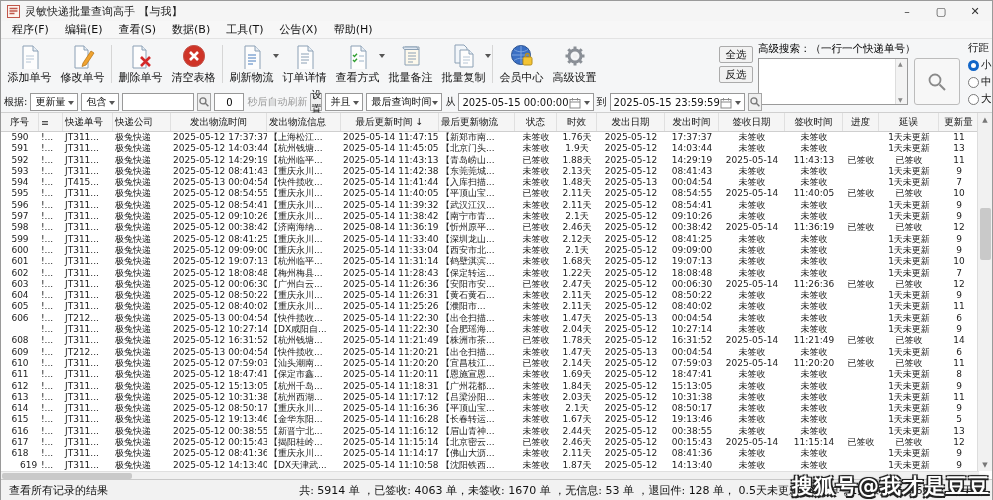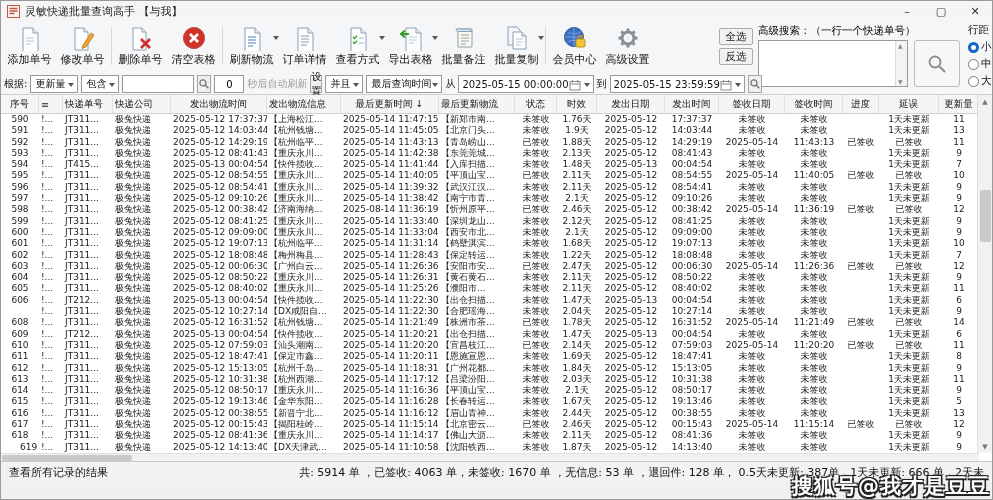--- a/index.html
+++ b/index.html
@@ -90,20 +90,29 @@
         <rect x="0.5" y="0.5" width="12" height="12" fill="#fdf3ee" stroke="#c0564a"></rect>
         <path d="M2.5 3.5h8M2.5 6h8M2.5 8.5h5" stroke="#c0564a" stroke-width="1.4" fill="none"></path>
       </svg>
     <span>灵敏快递批量查询高手 【与我】</span>
     <span class="spacer"></span>
     <div class="wbtn">–</div>
     <div class="wbtn">▢</div>
     <div class="wbtn">✕</div>
   </div>
 
+  <div class="menubar">
+    <span class="menuitem">程序(F)</span>
+    <span class="menuitem">编辑(E)</span>
+    <span class="menuitem">查看(S)</span>
+    <span class="menuitem">数据(B)</span>
+    <span class="menuitem">工具(T)</span>
+    <span class="menuitem">公告(X)</span>
+    <span class="menuitem">帮助(H)</span>
+  </div>
 
   <div class="topzone">
     <div class="toolbar">
 
       <div class="tbtn">
         <svg viewBox="0 0 26 26">
             <path d="M6 3h10l5 5v19H6z" fill="#fdfdfd" stroke="#8ba0b5"></path>
             <path d="M16 3v5h5" fill="#e8eef5" stroke="#8ba0b5"></path>
             <path d="M9 13h8M9 16h8M9 19h5" stroke="#b6c6d6" fill="none"></path>
           </svg>
@@ -165,30 +174,20 @@
             <path d="M6 3h10l5 5v19H6z" fill="#fdfdfd" stroke="#8ba0b5"></path>
             <path d="M16 3v5h5" fill="#e8eef5" stroke="#8ba0b5"></path>
             <path d="M8 12l1.5 1.5L12 10.8" stroke="#2f9e2f" stroke-width="1.4" fill="none"></path>
             <path d="M8 17l1.5 1.5L12 15.8" stroke="#2f9e2f" stroke-width="1.4" fill="none"></path>
             <path d="M14 13h5M14 18h5" stroke="#9db4c9" fill="none"></path>
           </svg>
         <span class="dd"></span>
         <span class="tlabel">查看方式</span>
       </div>
 
-      <div class="tbtn">
-        <svg viewBox="0 0 26 26">
-            <path d="M8 3h10l5 5v19H8z" fill="#fdfdfd" stroke="#8ba0b5"></path>
-            <path d="M18 3v5h5" fill="#e8eef5" stroke="#8ba0b5"></path>
-            <path d="M11 12h8M11 15h8M11 18h5" stroke="#b6c6d6" fill="none"></path>
-            <path d="M11 9H4M7 5.5 L3 9 L7 12.5" stroke="#2f9e2f" stroke-width="2" fill="none"></path>
-          </svg>
-        <span class="dd"></span>
-        <span class="tlabel">导出表格</span>
-      </div>
 
       <div class="tbtn">
         <svg viewBox="0 0 26 26">
             <path d="M7 4h14v18H7z" fill="#fdf9ec" stroke="#8ba0b5"></path>
             <path d="M5 4c0 1.6 1 2.5 2 2.5h14c-1.5-.4-2-1.4-2-2.5z" fill="#dfe8f2" stroke="#8ba0b5"></path>
             <path d="M10 10h8M10 13h8M10 16h8M10 19h5" stroke="#8ba0b5" fill="none"></path>
           </svg>
         <span class="tlabel">批量备注</span>
       </div>
 

